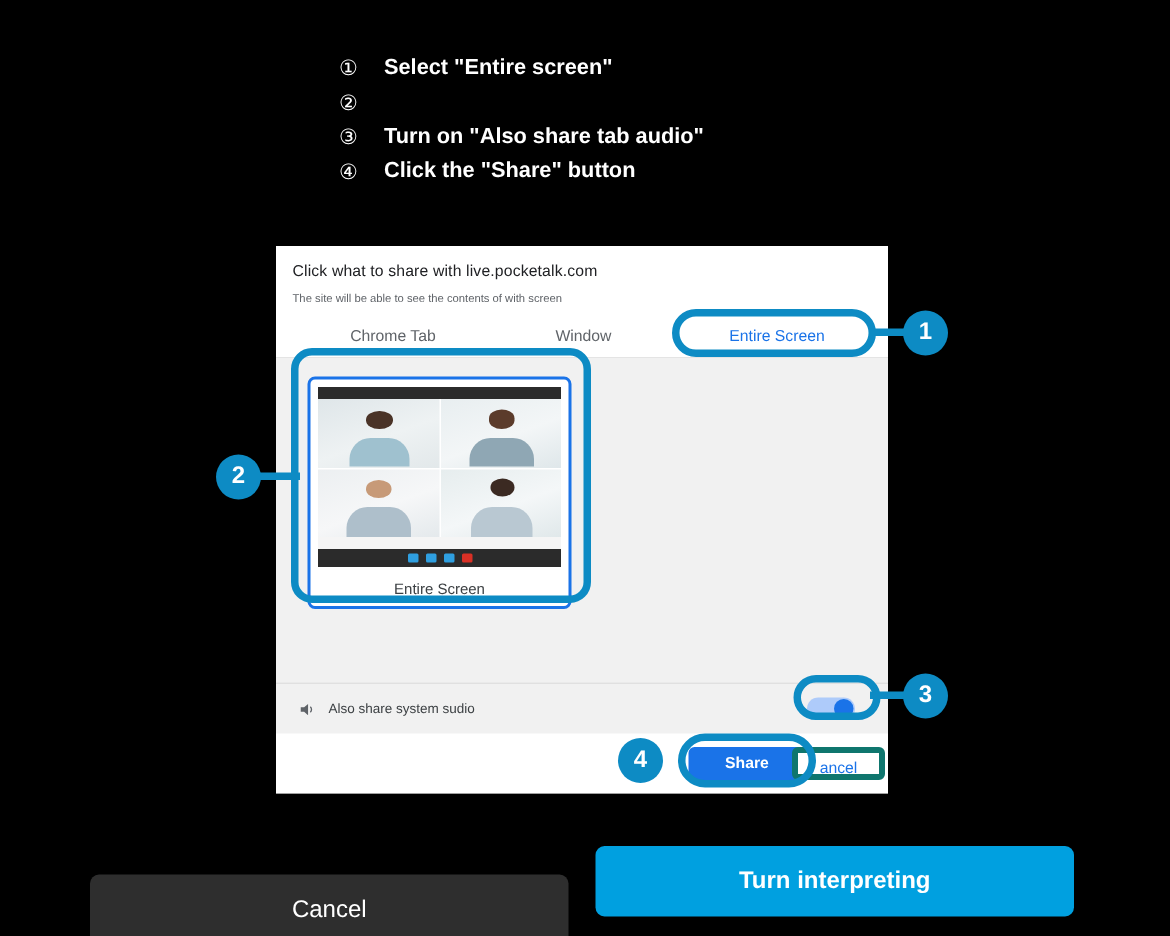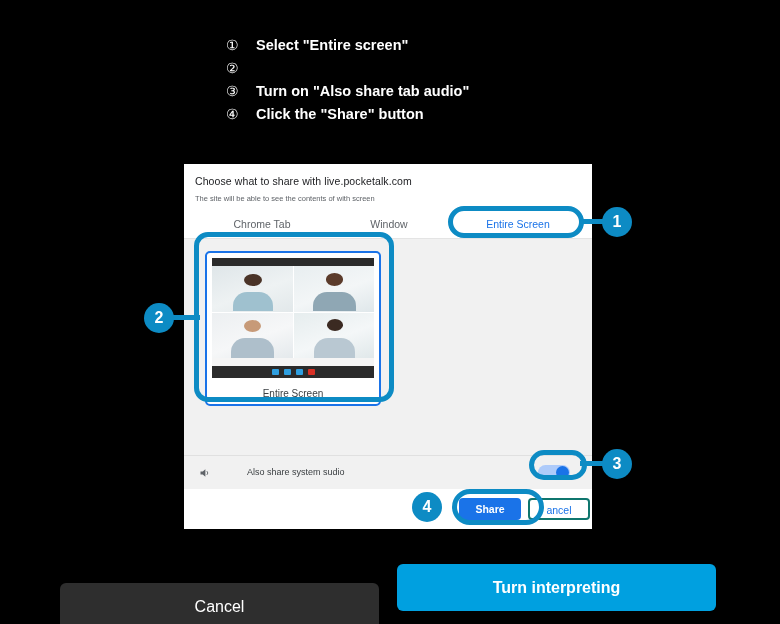--- a/index.html
+++ b/index.html
@@ -184,21 +184,20 @@
     height: 34px;
     background: #f1f1f1;
     border-top: 1px solid #e0e0e0;
   }
   .audio-label {
     position: absolute;
     left: 35px;
     top: 11px;
     font-size: 9px;
     color: #3c4043;
-    margin-left: 28px;
   }
   .spk-icon {
     position: absolute;
     left: 15px;
     top: 11px;
     width: 12px;
     height: 12px;
   }
   .toggle {
     position: absolute;
@@ -225,38 +224,38 @@
     left: 0;
     top: 325px;
     width: 408px;
     height: 40px;
     background: #ffffff;
   }
   .btn-share {
     position: absolute;
     left: 275px;
     top: 9px;
-    width: 62px;
+    width: 78px;
     height: 22px;
     background: #1a73e8;
     color: #ffffff;
     border-radius: 4px;
     font-size: 10.5px;
     font-weight: bold;
     line-height: 22px;
     text-align: center;
   }
   .btn-dlg-cancel {
     position: absolute;
     left: 344px;
     top: 9px;
     width: 62px;
     height: 22px;
     background: #ffffff;
-    border: 2px solid #0f766e;
+    border: 4px solid #0f766e;
     box-sizing: border-box;
     border-radius: 4px;
     color: #1a73e8;
     font-size: 10.5px;
     line-height: 20px;
     text-align: center;
   }
 
   
   .ring {
@@ -343,21 +342,21 @@
     <span class="instr-text">Turn on "Also share tab audio"</span>
   </div>
   <div class="instr-row">
     <span class="instr-num">④</span>
     <span class="instr-text">Click the "Share" button</span>
   </div>
 </div>
 
 <div class="dialog">
 
-  <div class="dlg-title">Choose what to share with live.pocketalk.com</div>
+  <div class="dlg-title">Click what to share with live.pocketalk.com</div>
   <div class="dlg-sub">The site will be able to see the contents of with screen</div>
 
   <div class="tabs">
     <div class="tab tab-0">Chrome Tab</div>
     <div class="tab tab-1">Window</div>
     <div class="tab tab-2">Entire Screen</div>
   </div>
 
   <div class="content">
 

